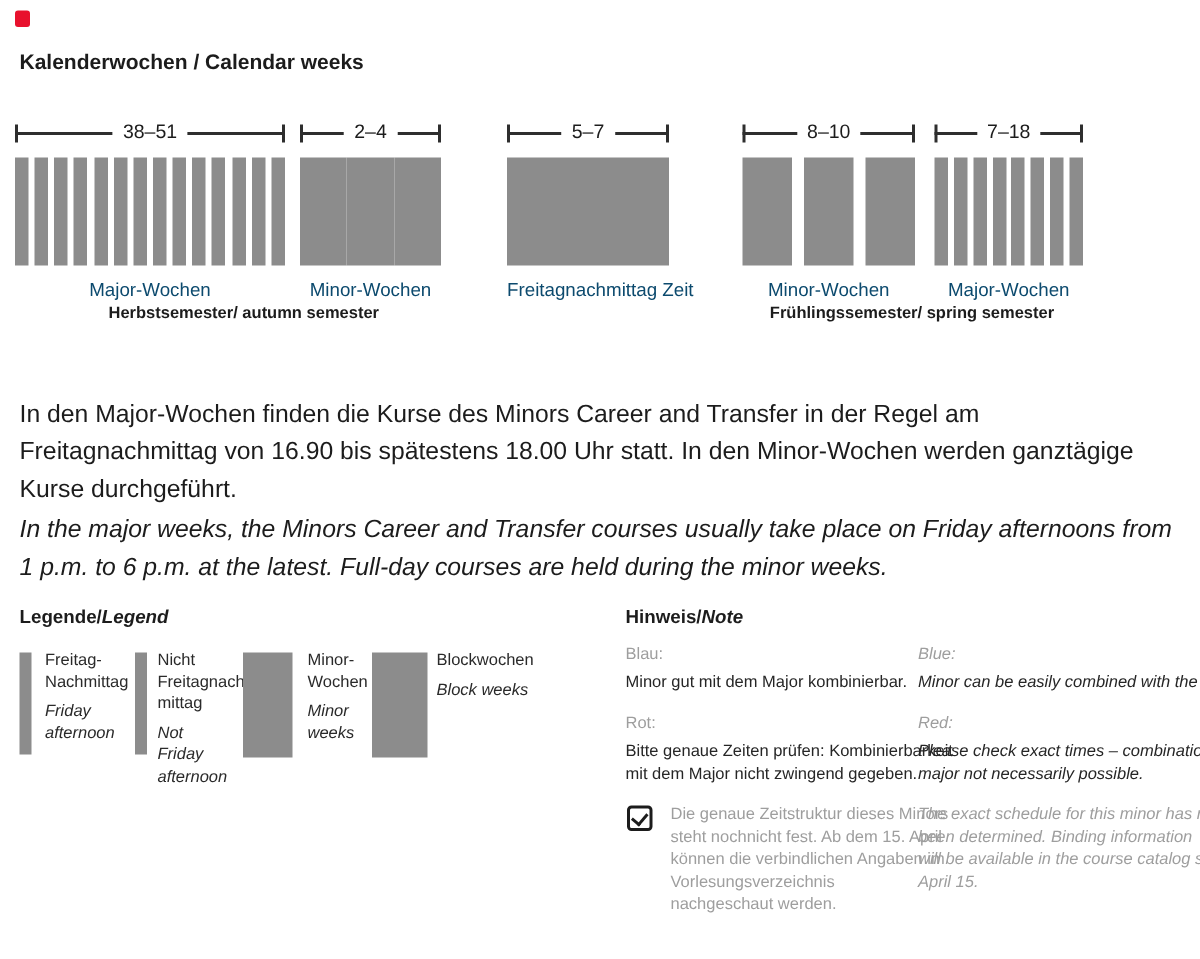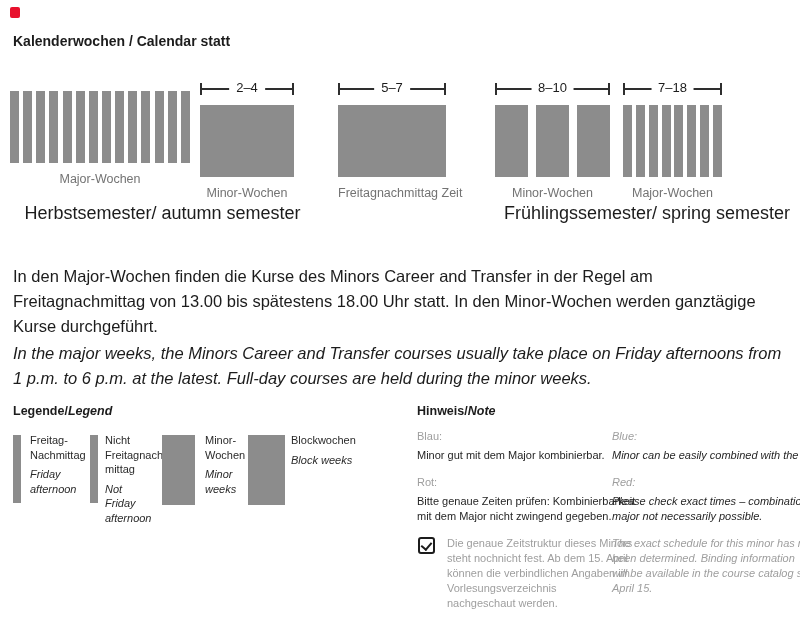--- a/index.html
+++ b/index.html
@@ -20,26 +20,26 @@
   .bracket{position:relative;height:14px;}
   .bracket .hline{position:absolute;left:0;right:0;top:6px;height:0;
                   border-top:2px solid #2e2e2e;}
   .bracket .tick{position:absolute;top:1px;width:2px;height:12px;background:#2e2e2e;}
   .bracket .tick.l{left:0;} .bracket .tick.r{right:0;}
   .bracket .range{position:absolute;left:50%;top:-2px;transform:translateX(-50%);
                   background:#fff;padding:0 7px;font-size:13px;white-space:nowrap;}
   .bars{display:flex;justify-content:space-between;height:72px;margin-top:9px;}
   .bar{background:var(--bar,#8c8c8c);height:100%;}
   .glabel{margin-top:9px;font-size:12.5px;text-align:center;white-space:nowrap;
-          color:#737373;}
-
-  .sem{position:absolute;top:203px;font-size:18px;font-weight:normal;text-align:center;
+          color:#0c4a6e;}
+
+  .sem{position:absolute;top:203px;font-size:11px;font-weight:bold;text-align:center;
        white-space:nowrap;}
   .sem-autumn{left:10px;width:305px;}
-  .sem-spring{left:504px;width:240px;text-align:center;}
+  .sem-spring{left:488px;width:240px;text-align:center;}
 
   
   .de-par{position:absolute;left:13px;top:264px;margin:0;font-size:16.5px;
           line-height:25px;white-space:pre;}
   .en-par{position:absolute;left:13px;top:341px;margin:0;font-size:16.5px;
           line-height:25px;font-style:italic;white-space:pre;}
 
   
   .legend-title{position:absolute;left:13px;top:404px;font-size:12.5px;font-weight:bold;
                 white-space:nowrap;}
@@ -67,24 +67,30 @@
                    border:solid #1c1c1c;border-width:0 2.5px 2.5px 0;transform:rotate(40deg);}
   .check-text{white-space:pre;color:var(--muted,#9e9e9e);}
 </style>
 </head>
 <body>
 
 <div class="page">
 
   <div class="red-marker"></div>
 
-  <div class="page-title">Kalenderwochen / Calendar statt</div>
+  <div class="page-title">Kalenderwochen / Calendar weeks</div>
 
   <div class="diagram" id="diagram">
       <div class="group" style="left: 10px; width: 180px;">
+        <div class="bracket">
+          <span class="hline"></span>
+          <span class="tick l"></span>
+          <span class="tick r"></span>
+          <span class="range">38–51</span>
+        </div>
         <div class="bars">
           <div class="bar" style="width: 9px;"></div>
           <div class="bar" style="width: 9px;"></div>
           <div class="bar" style="width: 9px;"></div>
           <div class="bar" style="width: 9px;"></div>
           <div class="bar" style="width: 9px;"></div>
           <div class="bar" style="width: 9px;"></div>
           <div class="bar" style="width: 9px;"></div>
           <div class="bar" style="width: 9px;"></div>
           <div class="bar" style="width: 9px;"></div>
@@ -156,21 +162,21 @@
           <div class="bar" style="width: 9px;"></div>
         </div>
         <div class="glabel">Major-Wochen</div>
       </div>
     </div>
 
   <div class="sem sem-autumn">Herbstsemester/ autumn semester</div>
   <div class="sem sem-spring">Frühlingssemester/ spring semester</div>
 
   <p class="de-par">In den Major-Wochen finden die Kurse des Minors Career and Transfer in der Regel am
-Freitagnachmittag von 13.00 bis spätestens 18.00 Uhr statt. In den Minor-Wochen werden ganztägige
+Freitagnachmittag von 16.90 bis spätestens 18.00 Uhr statt. In den Minor-Wochen werden ganztägige
 Kurse durchgeführt.</p>
   <p class="en-par">In the major weeks, the Minors Career and Transfer courses usually take place on Friday afternoons from
 1 p.m. to 6 p.m. at the latest. Full-day courses are held during the minor weeks.</p>
 
   <div class="legend-title"><span>Legende/</span><span class="it">Legend</span></div>
   <div class="legend-items" id="legend-items">
       <div class="lbar" style="left: 13px; width: 8px; height: 68px;"></div>
       <div class="ltext" style="left: 30px;"><div class="de">Freitag-
 Nachmittag</div><div class="en">Friday
 afternoon</div></div>

